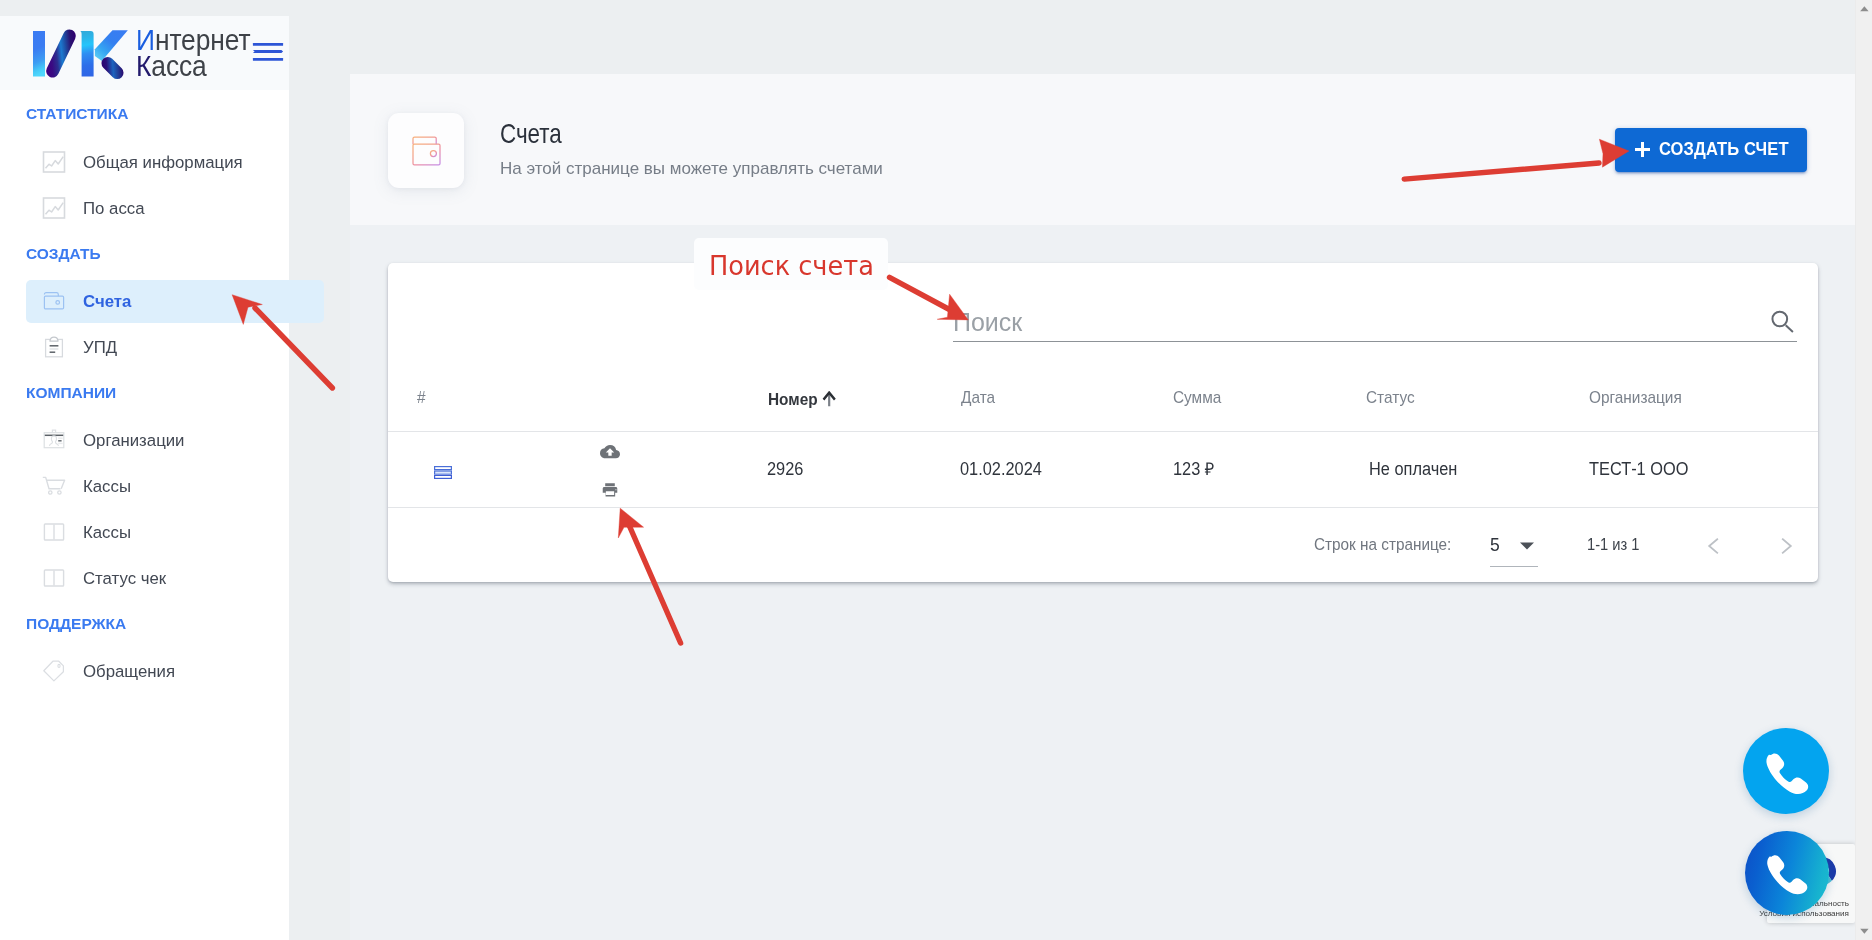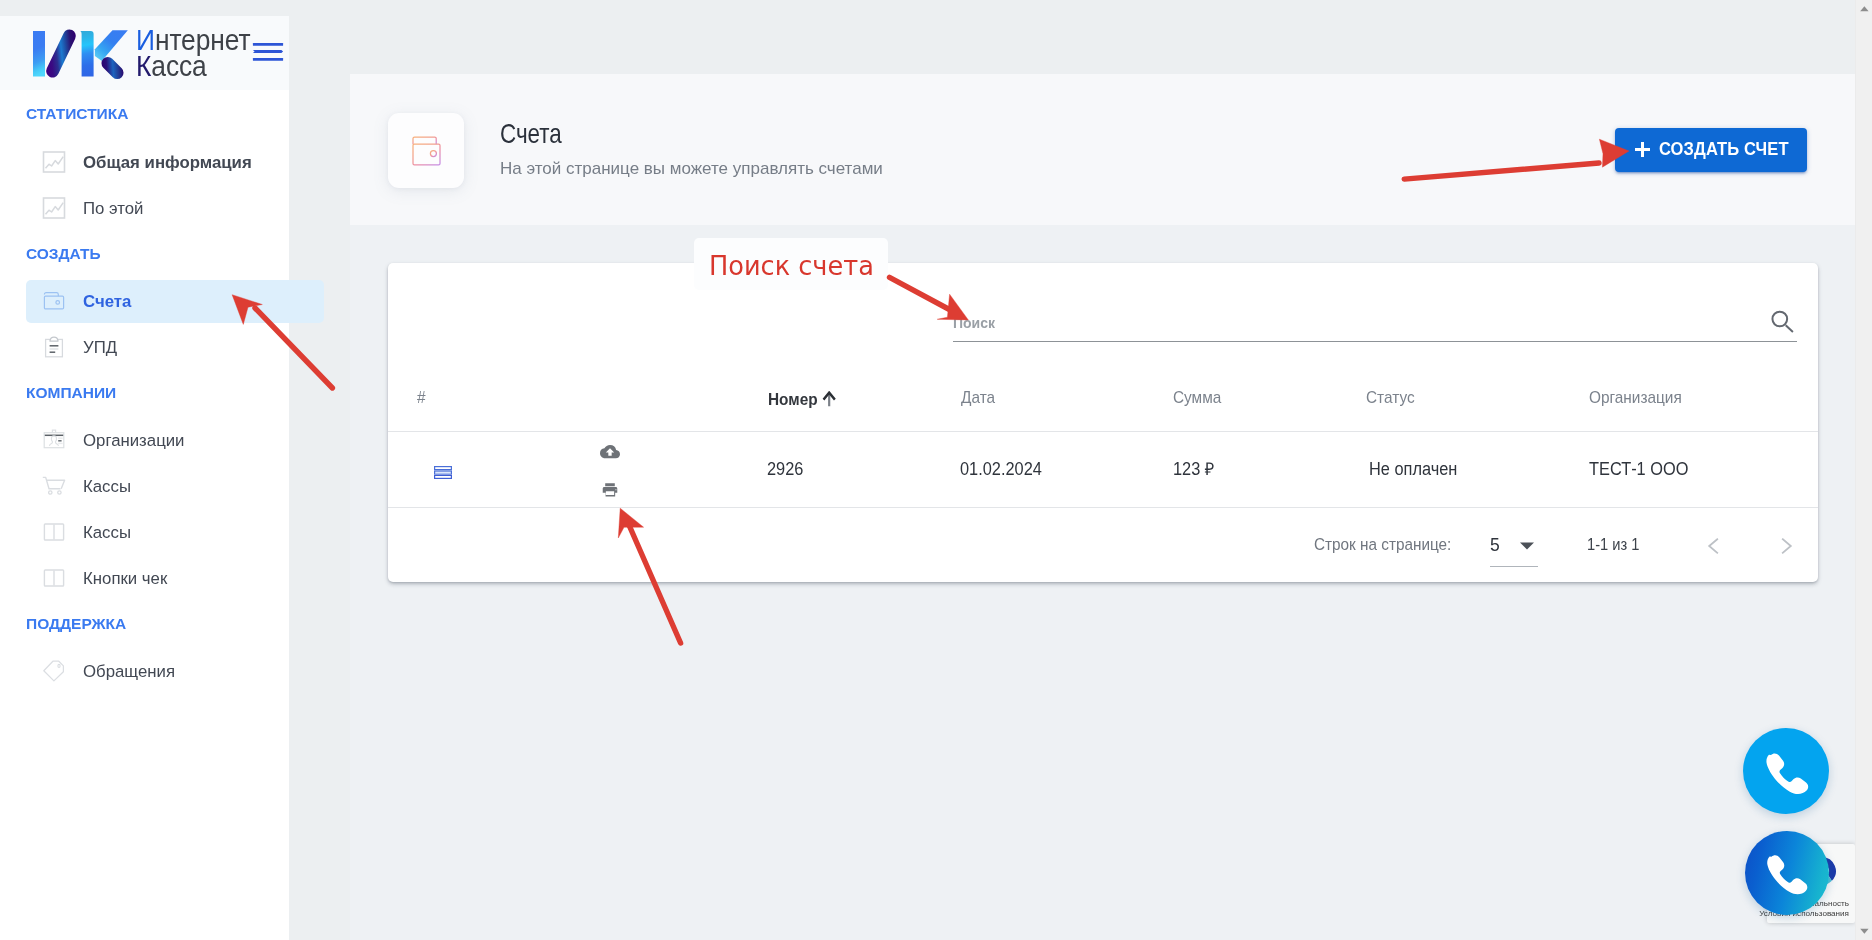--- a/index.html
+++ b/index.html
@@ -95,22 +95,22 @@
 
   
   #card { position:absolute; left:38px; top:189px; width:1430px; height:319px;
     background:#fff; border-radius:5px;
     box-shadow:0 2px 4px rgba(70,80,95,.26), 0 1px 2px rgba(70,80,95,.18),
                0 3px 5px -2px rgba(70,80,95,.14); }
 
   #searchrow { position:absolute; left:565px; top:41px; width:844px; height:44px; }
   #search-input { position:absolute; left:0; top:0; width:844px; height:38px;
     border:none; border-bottom:1px solid #8d9297; background:transparent;
-    font-family:inherit; font-size:14px; color:#2c323c; outline:none;
-    padding:0 0 0 0; line-height:1;font-weight:bold; }
+    font-family:inherit; font-size:25px; color:#2c323c; outline:none;
+    padding:0 0 0 0; line-height:1; }
   #search-input::placeholder { color:#9aa0a6; opacity:1; }
   #search-icon-btn { position:absolute; left:818px; top:6px; width:30px; height:30px;
     cursor:pointer; }
 
   #thead { position:absolute; left:0; top:0; width:100%; height:169px;
     border-bottom:1px solid #e3e5e8; }
   .th { position:absolute; top:125.5px; font-size:16.2px; color:#7b828c;
     white-space:nowrap; line-height:1; transform:scaleX(0.95); transform-origin:left top; }
   .th.sorted { color:#33373d; font-weight:bold; }
   .th .sort-arrow { display:inline-block; width:15px; height:16px; margin-left:4.5px;
@@ -248,37 +248,37 @@
       <div id="burger">
         <svg width="36" height="24" viewBox="0 0 36 24" xmlns="http://www.w3.org/2000/svg">
           <rect x="1.9" y="2.9" width="30.2" height="2.9" rx="0.5" fill="#2d55d6"></rect>
           <path d="M1.9 10.1 L3.6 11.55 L1.9 13.0 H30.4 L32.1 11.55 L30.4 10.1 Z" fill="#2d55d6"></path>
           <rect x="1.9" y="17.9" width="30.2" height="2.9" rx="0.5" fill="#2d55d6"></rect>
         </svg>
       </div>
     </div>
     <div id="side-nav">
         <div class="side-title" style="top: 15.3px;">СТАТИСТИКА</div>
-        <div class="side-item" style="top: 50.7px; font-weight: bold;">
+        <div class="side-item" style="top: 50.7px;">
           <span class="ic">
             <svg width="26" height="26" viewBox="0 0 26 26">
               <rect x="2.5" y="3" width="21" height="20" fill="none" stroke="#d7dade" stroke-width="1.6"></rect>
               <path d="M4.5 19.2 L8 15.2 L10.6 17 L14.2 11.6 L17.2 15 L22.2 7.6" fill="none" stroke="#d7dade" stroke-width="1.5" stroke-linejoin="round"></path>
             </svg>
           </span>
           <span class="lb">Общая информация</span>
         </div>
         <div class="side-item" style="top: 96.7px;">
           <span class="ic">
             <svg width="26" height="26" viewBox="0 0 26 26">
               <rect x="2.5" y="3" width="21" height="20" fill="none" stroke="#d7dade" stroke-width="1.6"></rect>
               <path d="M4.5 19.2 L8 15.2 L10.6 17 L14.2 11.6 L17.2 15 L22.2 7.6" fill="none" stroke="#d7dade" stroke-width="1.5" stroke-linejoin="round"></path>
             </svg>
           </span>
-          <span class="lb">По этой</span>
+          <span class="lb">По асса</span>
         </div>
         <div class="side-title" style="top: 154.5px;">СОЗДАТЬ</div>
         <div class="side-item active" style="top: 189.9px;">
           <span class="ic">
             <svg width="26" height="26" viewBox="0 0 26 26">
               <path d="M3.4 6.4 a1.7 1.7 0 0 1 1.7 -1.7 h10.5 a1.7 1.7 0 0 1 1.7 1.7 v1.8" fill="none" stroke="#9cc2f2" stroke-width="1.2"></path>
               <rect x="3.4" y="8.2" width="19.2" height="12.6" rx="1.1" fill="none" stroke="#9cc2f2" stroke-width="1.2"></rect>
               <circle cx="16.7" cy="14.4" r="1.8" fill="none" stroke="#9cc2f2" stroke-width="1.2"></circle>
             </svg>
           </span>
@@ -331,21 +331,21 @@
           </span>
           <span class="lb">Кассы</span>
         </div>
         <div class="side-item" style="top: 467.1px;">
           <span class="ic">
             <svg width="26" height="26" viewBox="0 0 26 26">
               <rect x="3.4" y="5.0" width="19.2" height="16.0" rx="0.8" fill="none" stroke="#dadde1" stroke-width="1.4"></rect>
               <line x1="13" y1="5.6" x2="13" y2="20.4" stroke="#dadde1" stroke-width="1.4"></line>
             </svg>
           </span>
-          <span class="lb">Кнопки чек</span>
+          <span class="lb">Статус чек</span>
         </div>
         <div class="side-title" style="top: 524.9px;">ПОДДЕРЖКА</div>
         <div class="side-item" style="top: 560.3px;">
           <span class="ic">
             <svg width="26" height="26" viewBox="0 0 26 26">
               <path d="M11.9 3.2 h5.9 l4.6 4.7 v5.8 l-9.5 9.2 l-10.1 -10.1 z" fill="none" stroke="#dbdee2" stroke-width="1.25" stroke-linejoin="round"></path>
               <ellipse cx="18.0" cy="7.9" rx="1.1" ry="1.5" fill="none" stroke="#dbdee2" stroke-width="1.1"></ellipse>
             </svg>
           </span>
           <span class="lb">Обращения</span>

